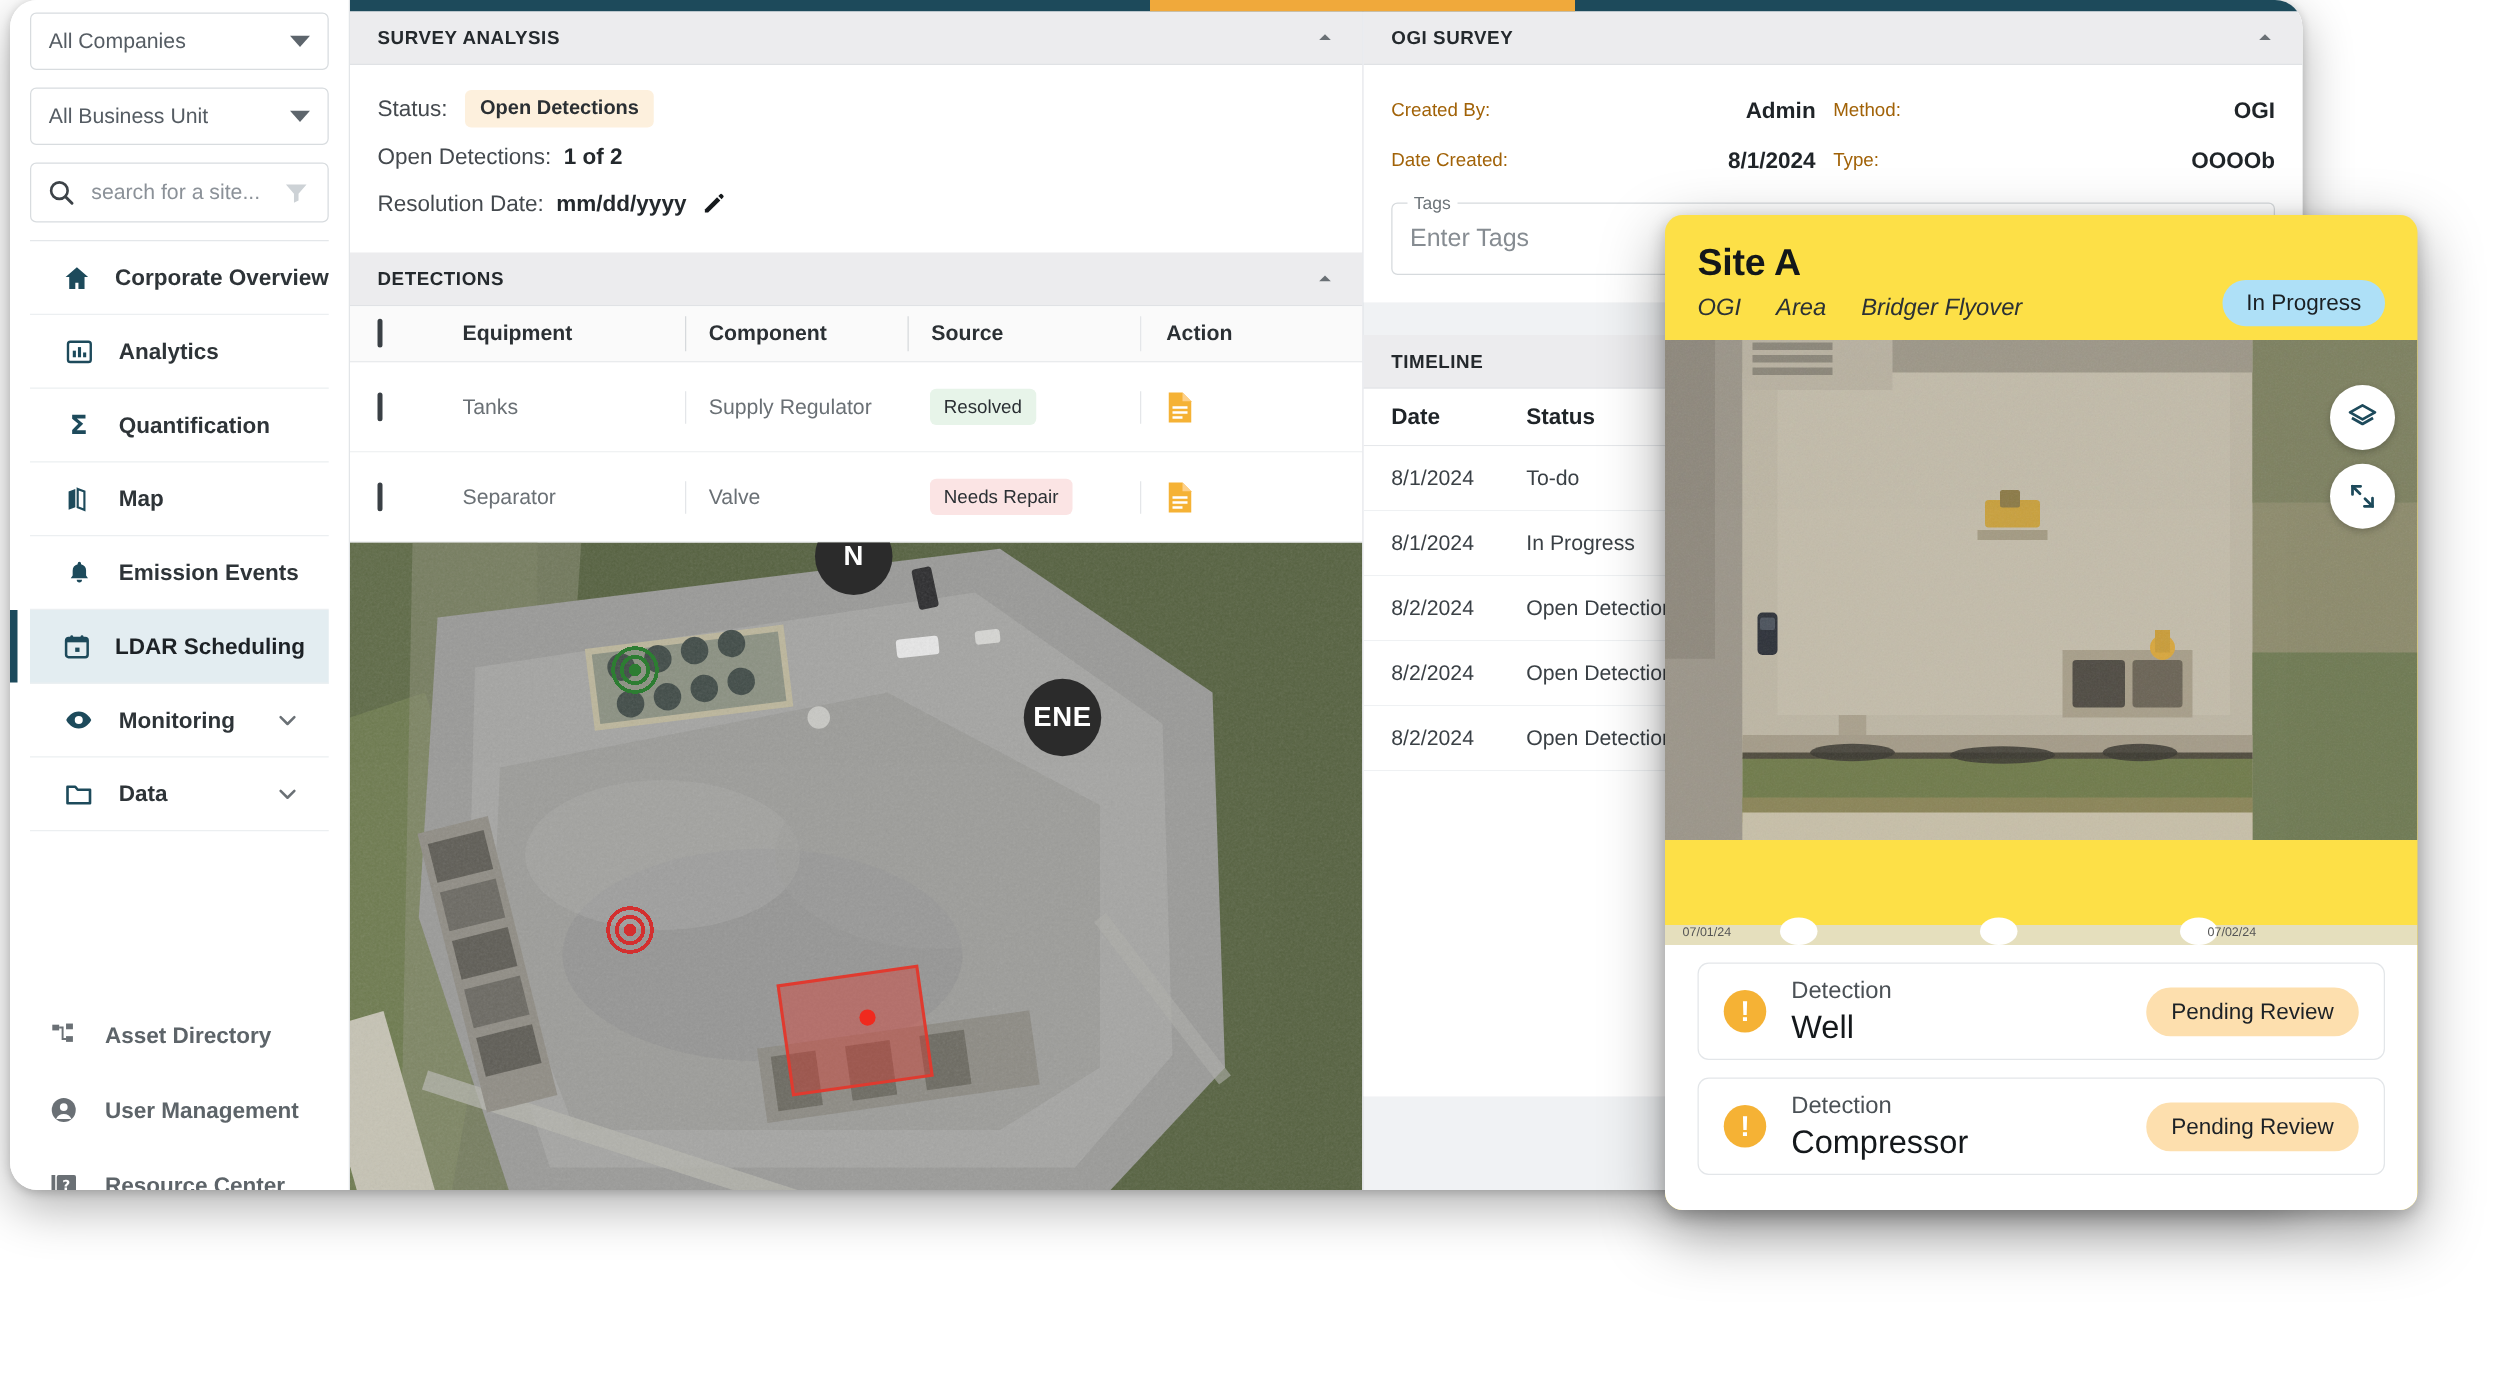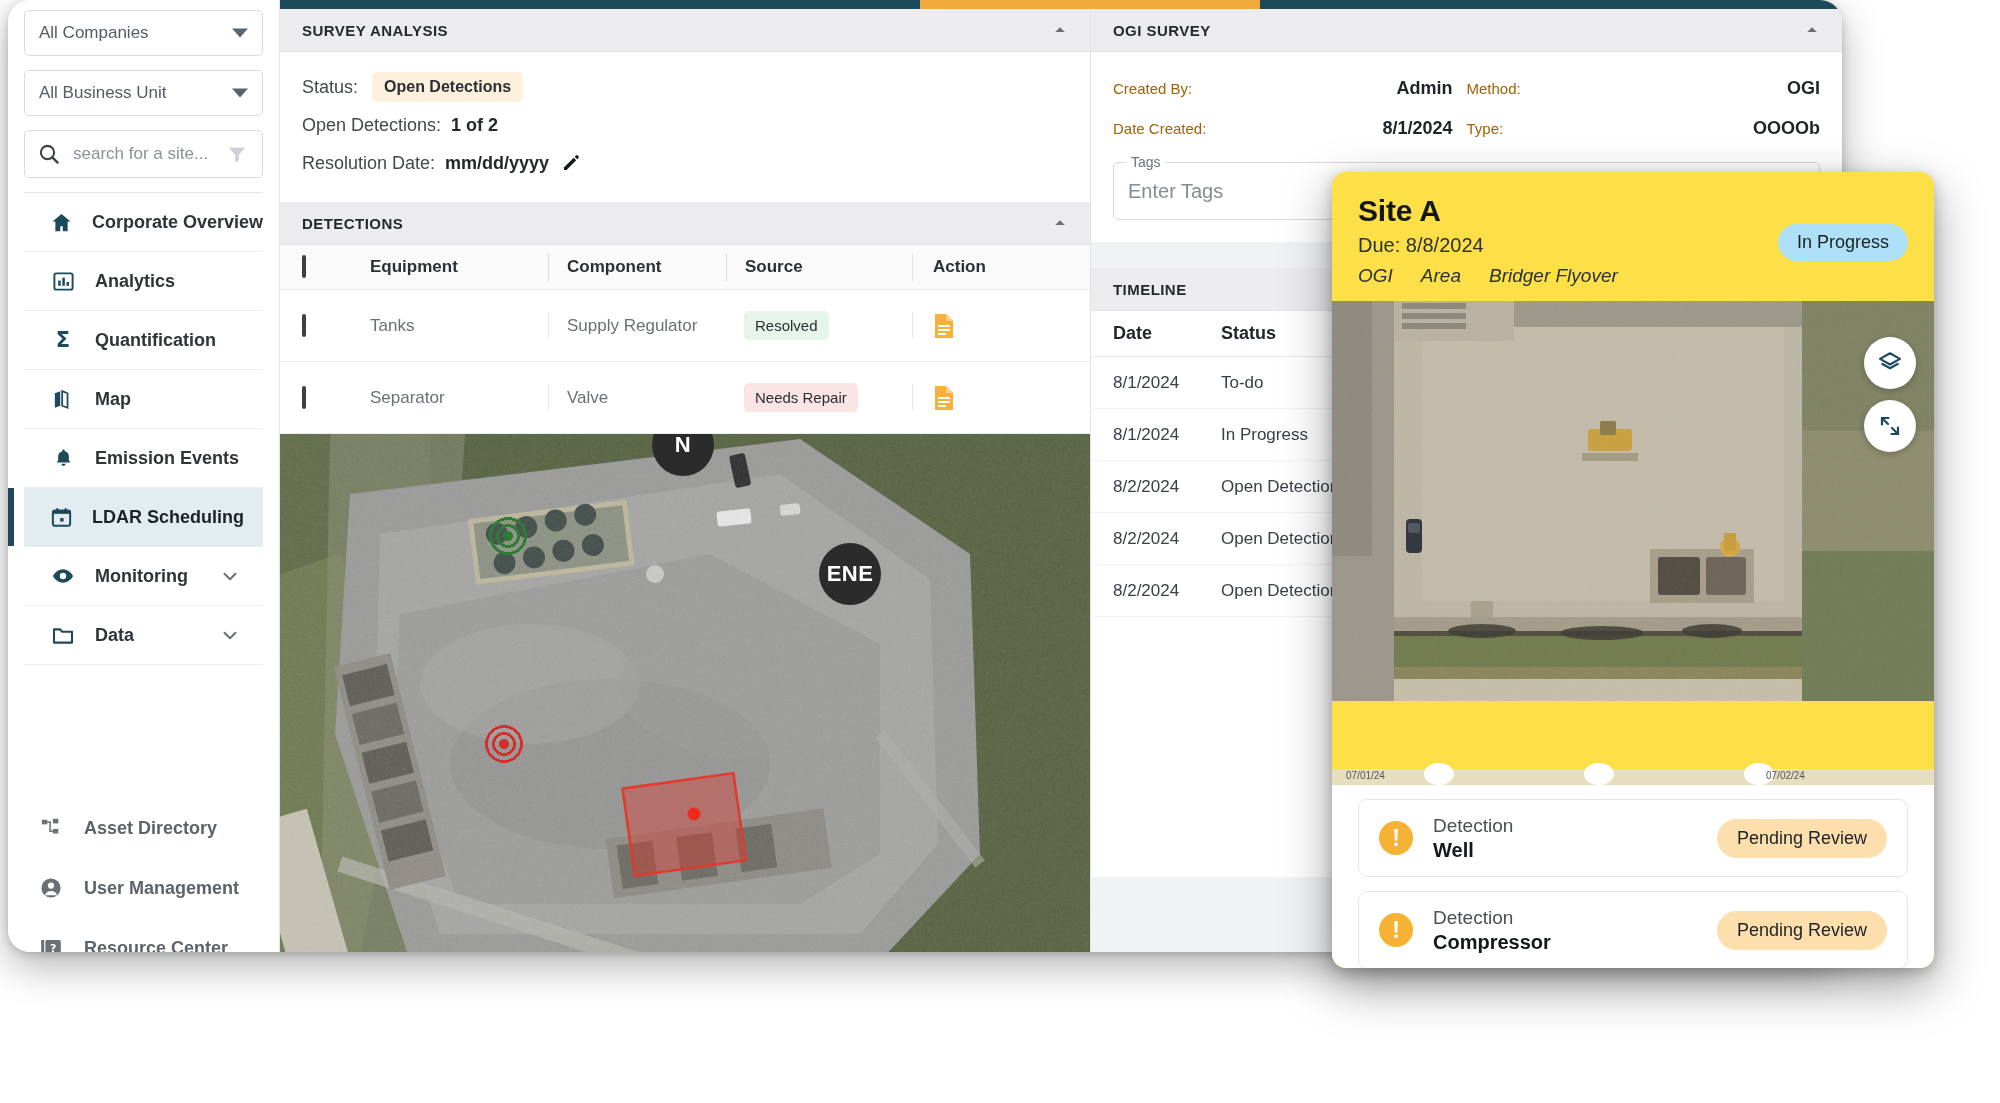--- a/index.html
+++ b/index.html
@@ -219,21 +219,21 @@
     height: 78px; border: 1px solid #e3e6e9; border-radius: 9px;
     display: flex; align-items: center; padding: 0 20px; margin-bottom: 14px; background:#fff;
   }
   .det-ic {
     width: 34px; height: 34px; border-radius: 50%; background: #f5b235;
     color: #fff; font-size: 23px; font-weight: bold;
     display: flex; align-items: center; justify-content: center; flex: none;
   }
   .det-txt { margin-left: 20px; }
   .det-sub { font-size: 19px; color: #4a5055; }
-  .det-name { font-size: 20px; font-weight: bold; color: #14181b; margin-top: 2px;}
+  .det-name { font-size: 26px; font-weight: normal; color: #14181b; margin-top: 2px;}
   .det-pill {
     margin-left: auto; background: #fddfae; color: #1c2126; font-size: 18px;
     border-radius: 20px; padding: 9px 20px; white-space: nowrap;
   }
 </style>
 </head>
 <body>
 
 <div id="root">
 
@@ -642,21 +642,20 @@
         </div>
       </div>
     </div>
   </div>
   </div>
 
   <div class="float-card">
 
     <div class="fc-head">
       <div class="fc-title">Site A</div>
-      <div class="fc-due">Due: 8/8/2024</div>
       <div class="fc-meta">
         <span>OGI</span>
         <span>Area</span>
         <span>Bridger Flyover</span>
       </div>
       <div class="fc-badge">In Progress</div>
     </div>
 
     <div class="fc-map">
       <svg width="602" height="400" viewBox="0 0 602 400" preserveAspectRatio="none">

